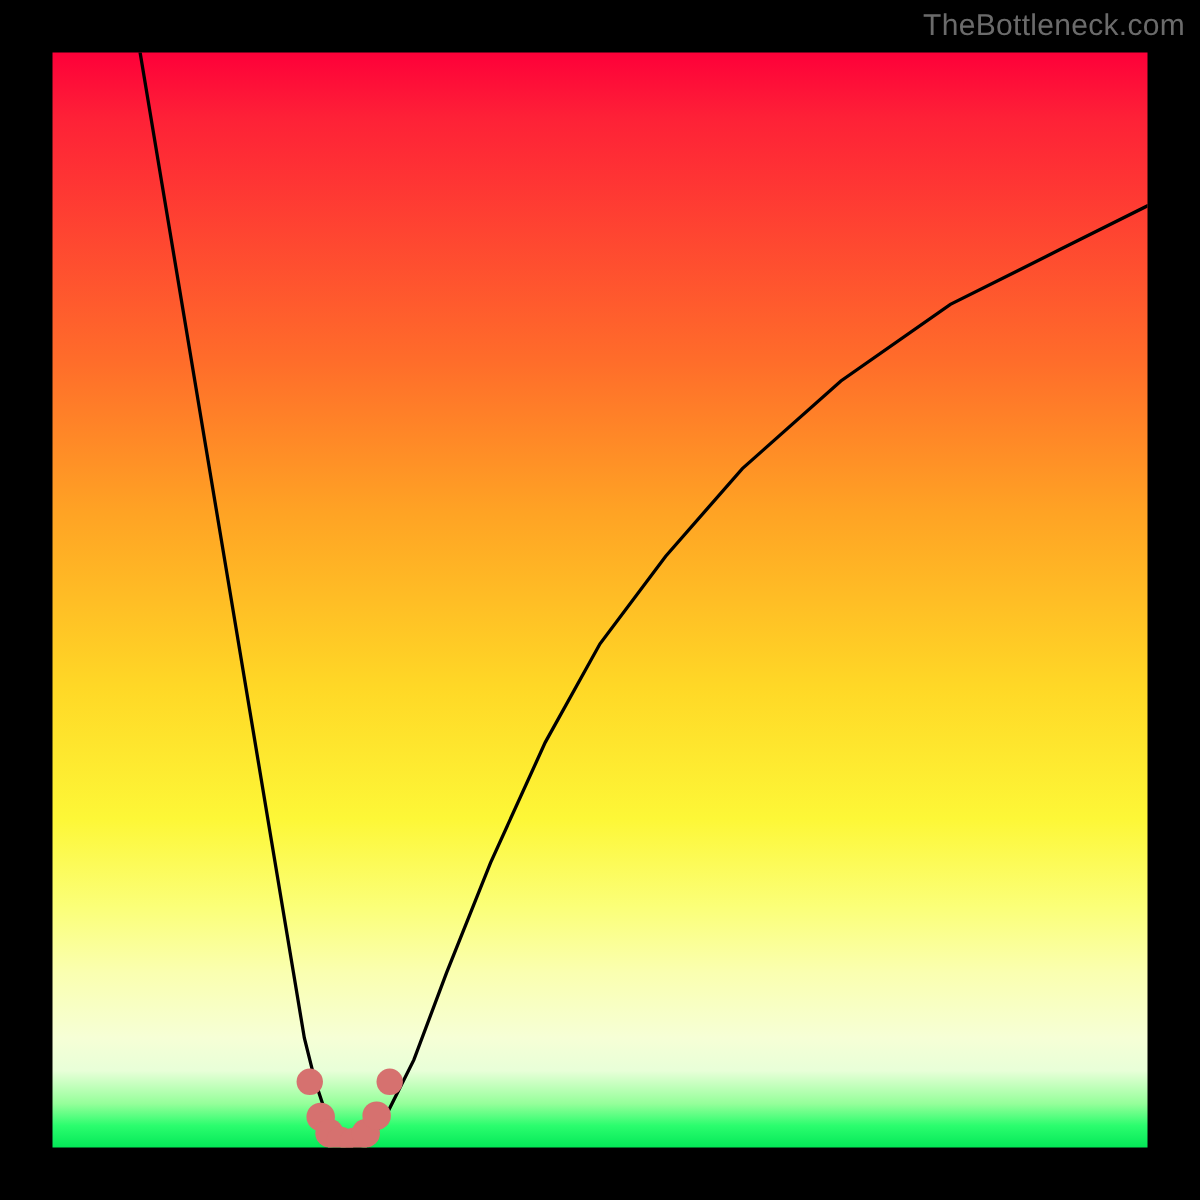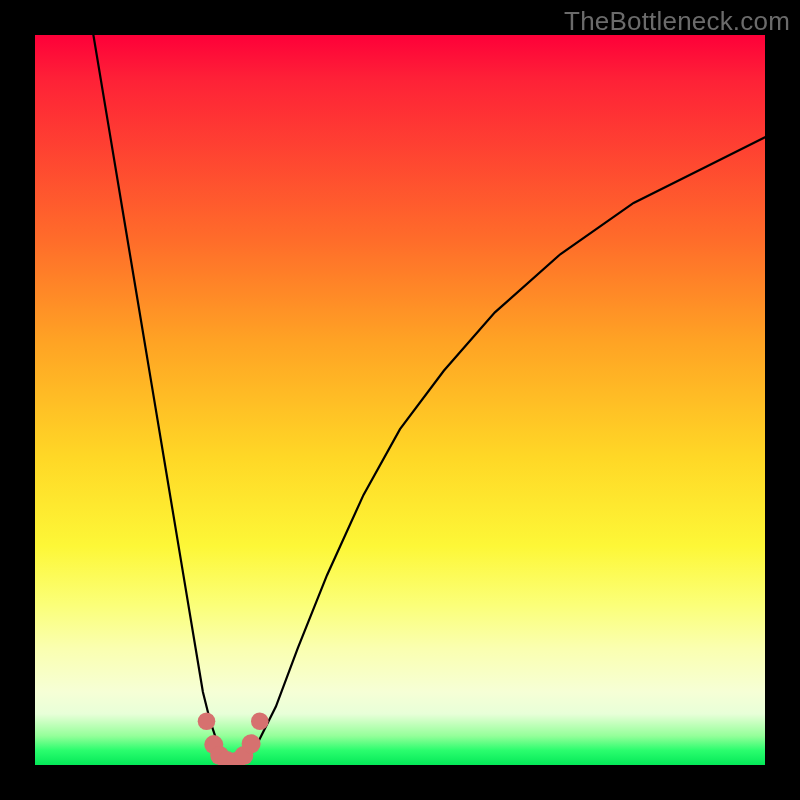--- a/index.html
+++ b/index.html
@@ -41,21 +41,21 @@
       #95ff9a 96%,
       #2bfd6e 98%,
       #04e858 100%
     );
   }
   .watermark {
     position: absolute;
     top: 6px;
     right: 10px;
     color: #6b6b6b;
-    font-size: 26px;
+    font-size: 20px;
     letter-spacing: 0.2px;
   }
   svg.curve {
     position: absolute;
     top: 0;
     left: 0;
     width: 730px;
     height: 730px;
   }
 </style>

